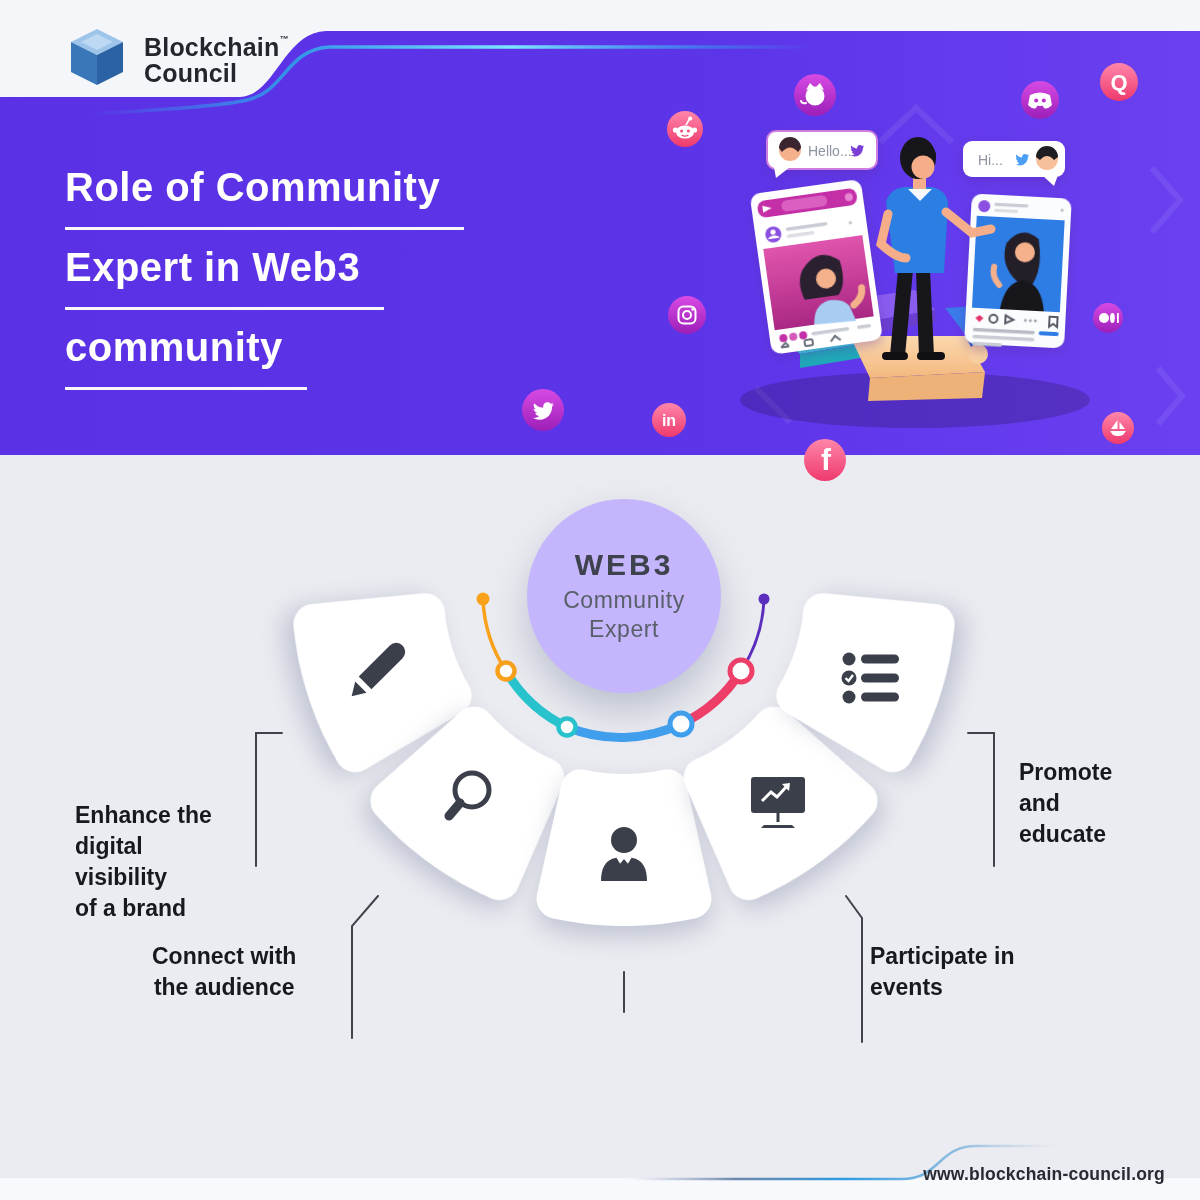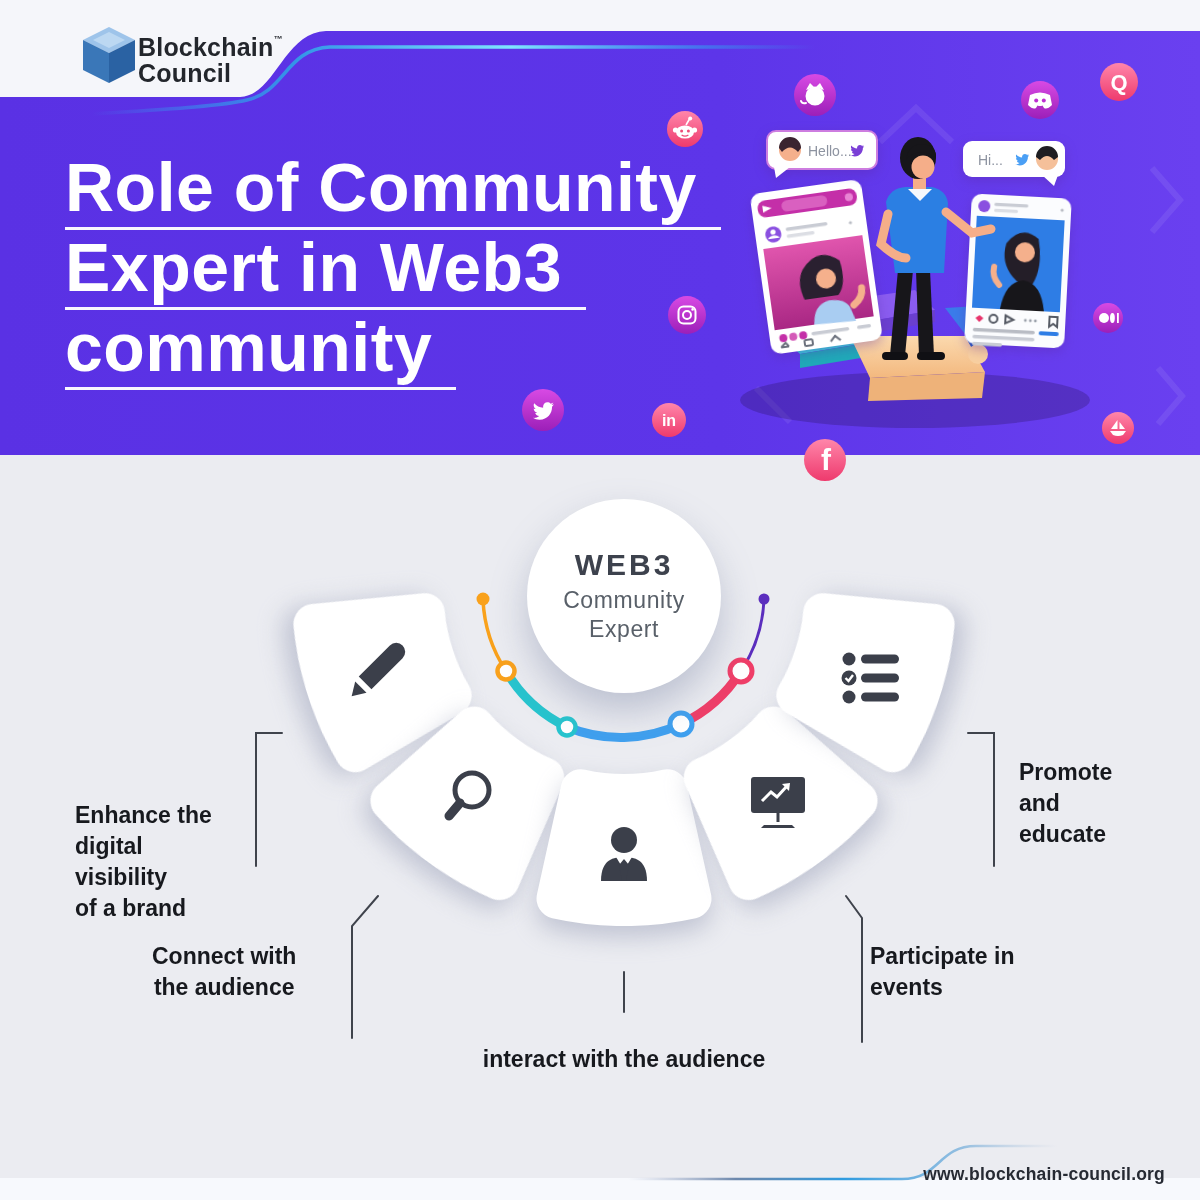--- a/index.html
+++ b/index.html
@@ -2,33 +2,33 @@
 <html><head>
 <meta charset="utf-8">
 <style>
   html,body{margin:0;padding:0;}
   body{width:1200px;height:1200px;background:#ebecf1;position:relative;overflow:hidden;
        font-family:"Liberation Sans",sans-serif;}
   .scene{position:absolute;left:0;top:0;z-index:1;}
   .scene text{font-family:"Liberation Sans",sans-serif;}
 
   
-  .logo{position:absolute;left:82px;top:26px;z-index:6;display:flex;align-items:flex-start;gap:2px;}
+  .logo{position:absolute;left:70px;top:26px;z-index:6;display:flex;align-items:flex-end;gap:20px;}
   .logo-text{font-weight:700;font-size:25px;line-height:26px;color:#23262c;letter-spacing:.2px;}
   .logo-text sup{font-size:9px;vertical-align:14px;}
 
   
   .title{position:absolute;left:65px;top:152px;z-index:6;}
-  .tline{display:table;color:#fff;font-weight:700;font-size:68px;line-height:71px;
+  .tline{display:table;color:#fff;font-weight:700;font-size:40px;line-height:71px;
          border-bottom:3px solid rgba(255,255,255,.96);padding:0 24px 4px 0;margin-bottom:2px;
          letter-spacing:.5px;}
 
   
   .center-circle{position:absolute;left:527px;top:499px;width:194px;height:194px;border-radius:50%;
-      background:#ffffff;box-shadow:0 18px 36px rgba(124,134,164,.42);z-index:5;
+      background:#c4b5fd;box-shadow:0 18px 36px rgba(124,134,164,.42);z-index:5;
       display:flex;flex-direction:column;align-items:center;justify-content:center;}
   .cc-title{font-weight:800;font-size:30px;letter-spacing:3px;color:#3d424d;margin-bottom:4px;}
   .cc-sub{font-weight:400;font-size:23px;line-height:29px;color:#596069;letter-spacing:.6px;}
 
   
   .lbl{position:absolute;z-index:6;font-weight:700;font-size:23px;line-height:31px;color:#17191e;}
   .lbl span{display:block;}
   .lbl-enhance{left:75px;top:766px;margin-top:34px;}
   .lbl-connect{left:152px;top:941px;text-align:center;}
   .lbl-resolve{left:324px;top:1044px;width:600px;text-align:center;}
@@ -365,21 +365,20 @@
   <span>visibility</span>
   <span>of a brand</span>
 </div>
 
 <div class="lbl lbl-connect">
   <span>Connect with</span>
   <span>the audience</span>
 </div>
 
 <div class="lbl lbl-resolve">
-  <span>interact with the audience</span>
 </div>
 
 <div class="lbl lbl-participate">
   <span>Participate in</span>
   <span>events</span>
 </div>
 
 <div class="lbl lbl-promote">
   <span>Promote</span>
   <span>and</span>

